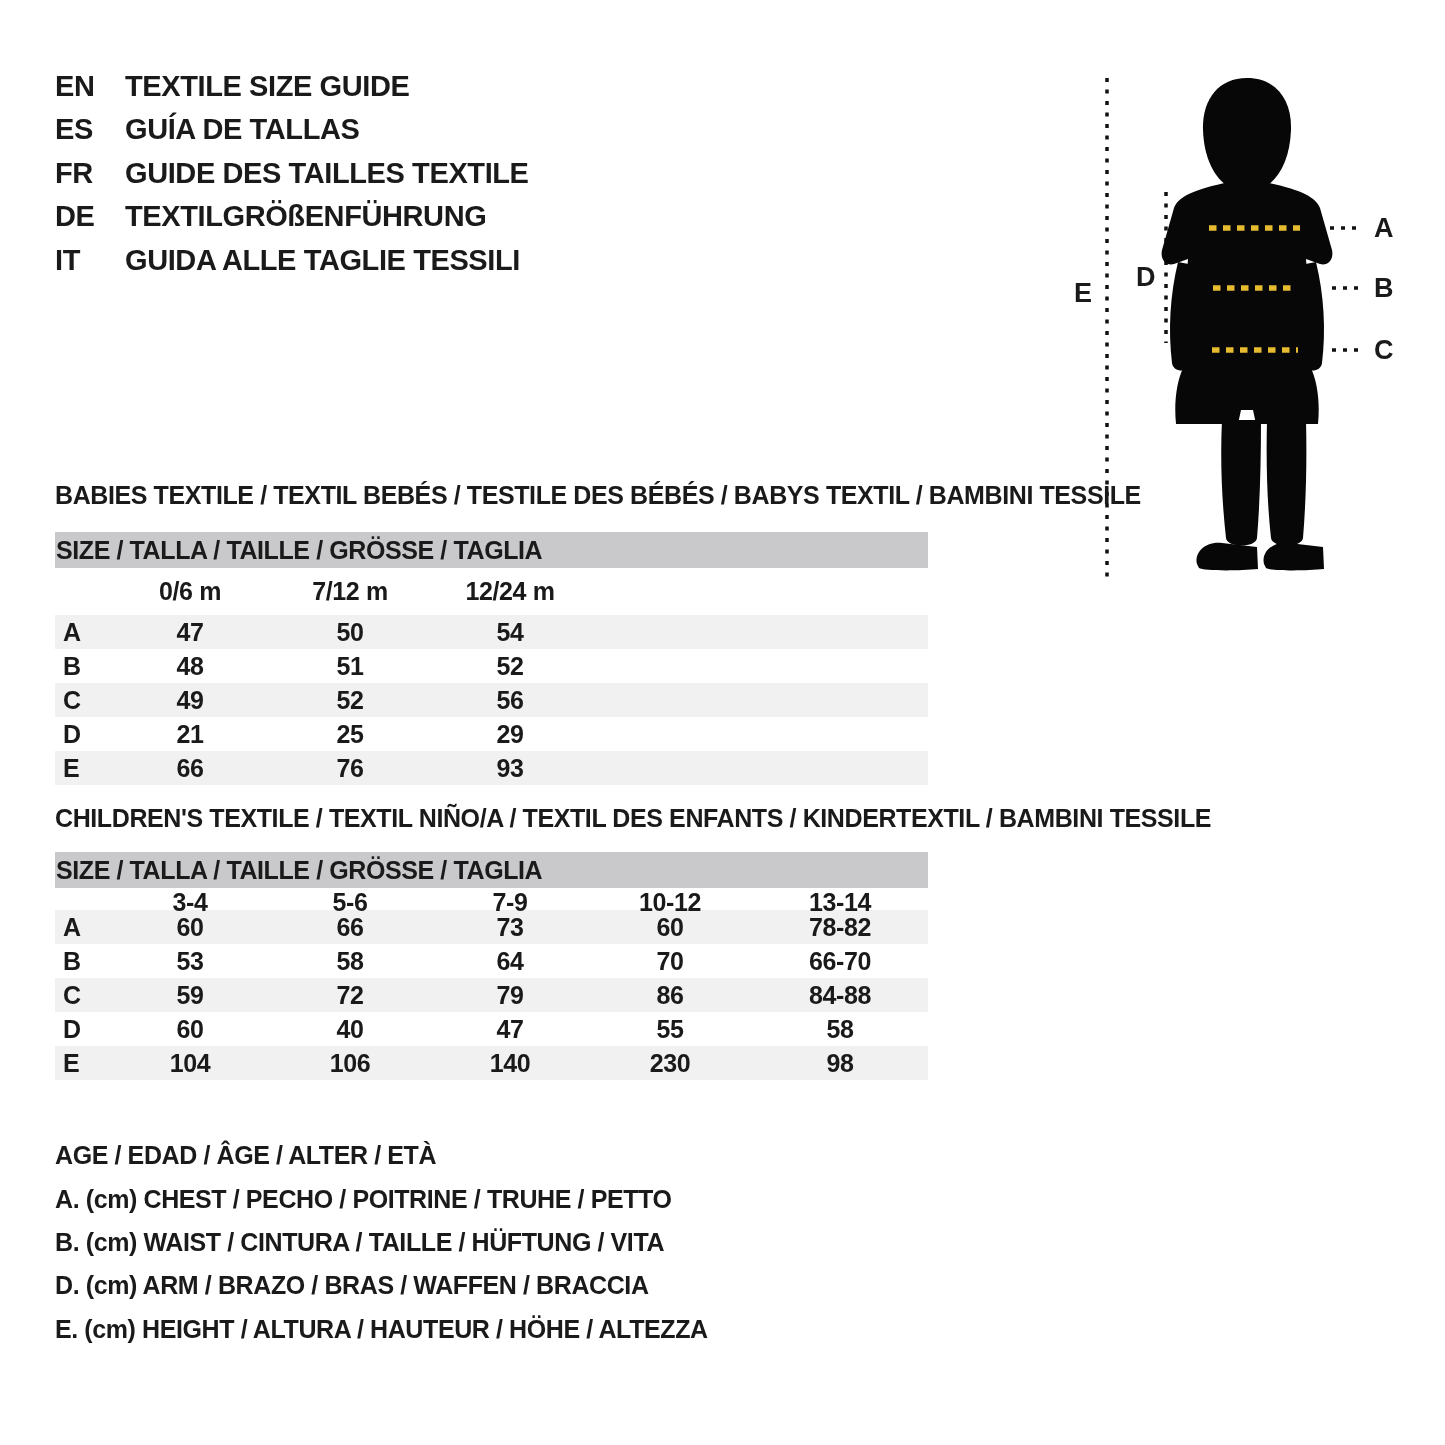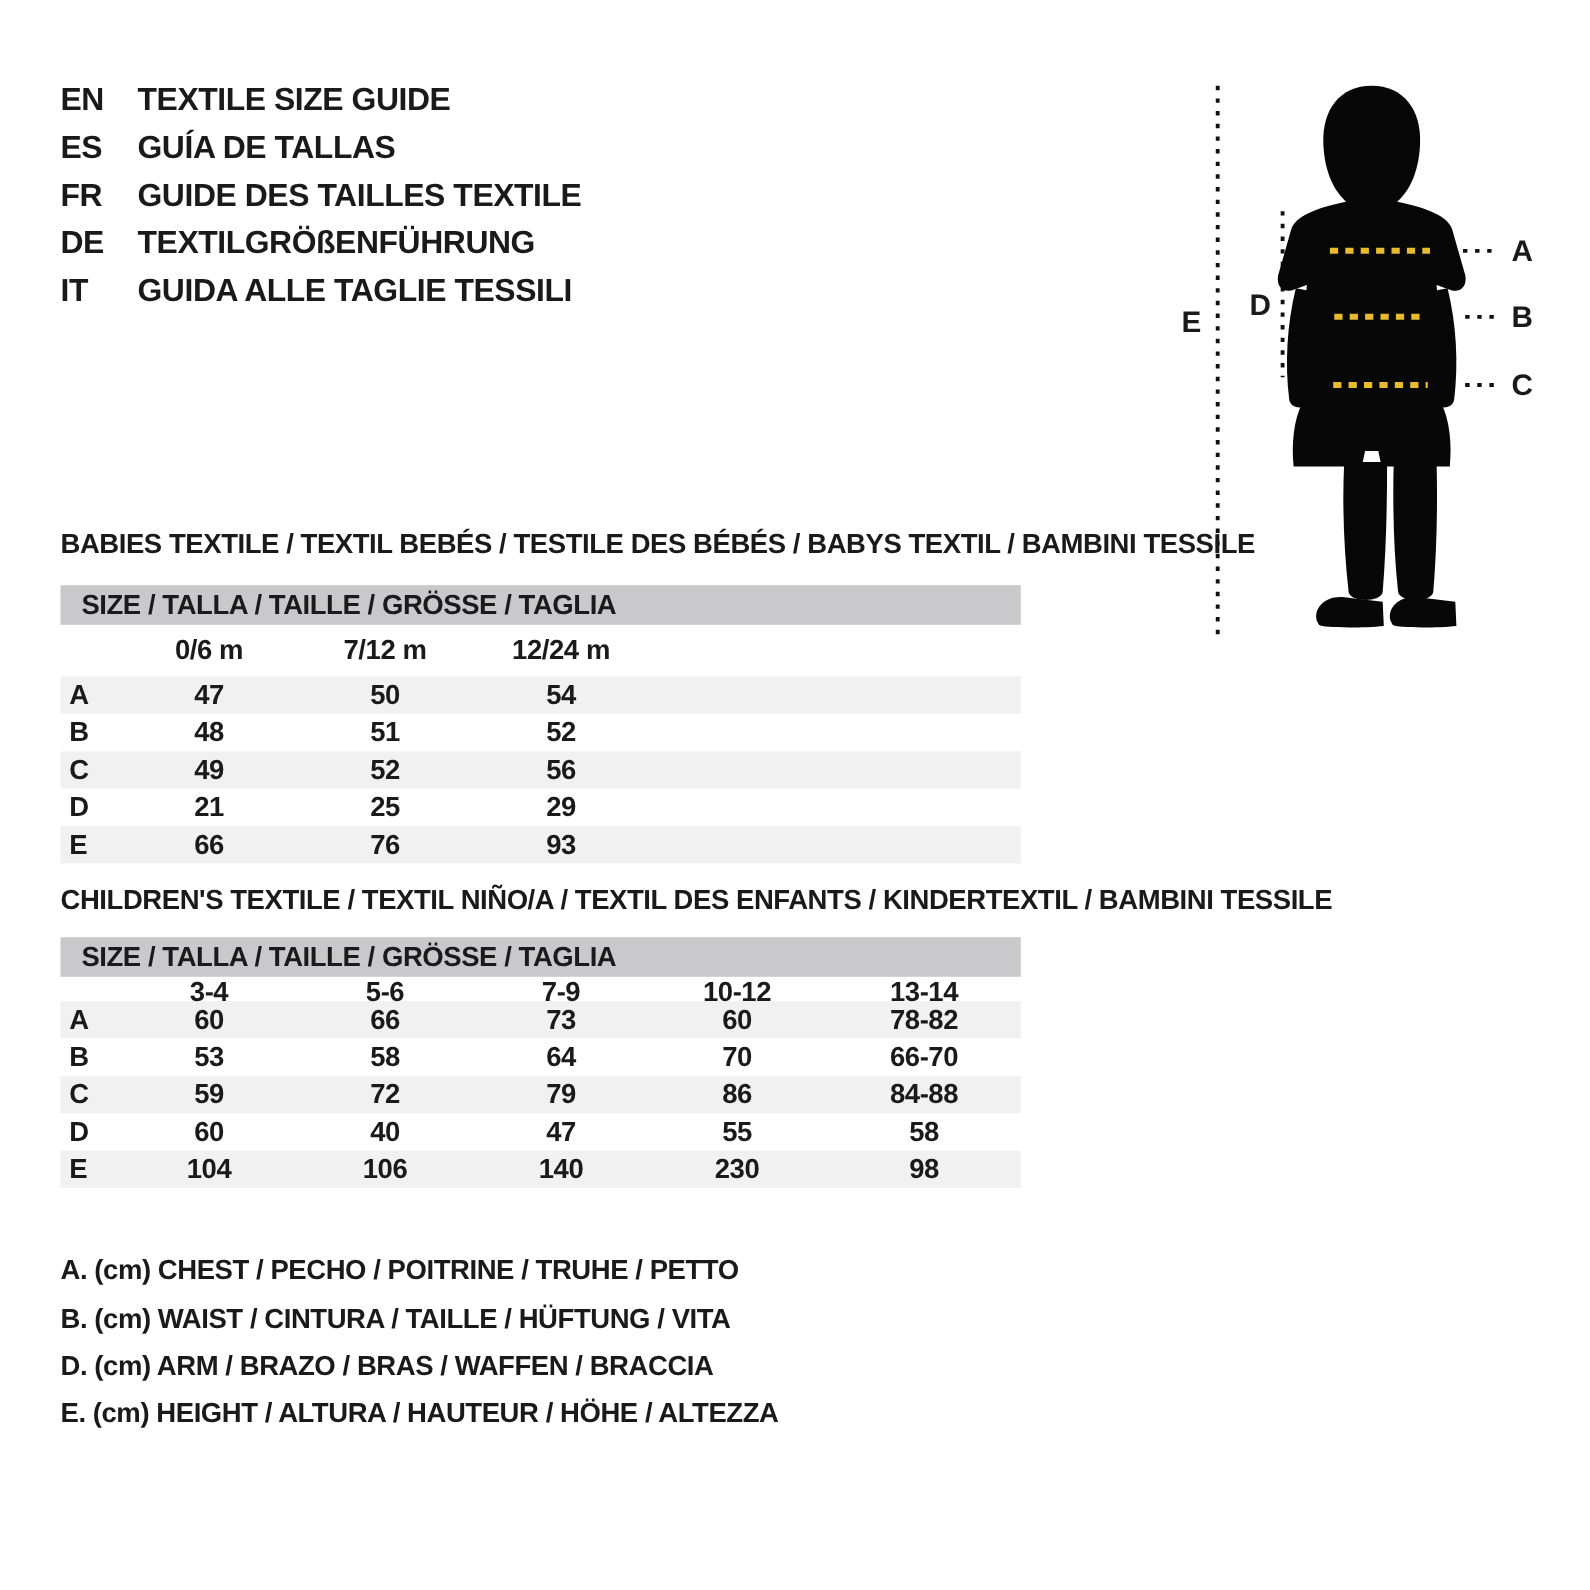--- a/index.html
+++ b/index.html
@@ -3,35 +3,35 @@
 <meta charset="utf-8">
 <style>
   html,body{margin:0;padding:0;}
   body{
     width:1445px;height:1445px;position:relative;background:#ffffff;
     font-family:"Liberation Sans","DejaVu Sans",sans-serif;
     color:#1a1a1a;font-weight:700;letter-spacing:-0.4px;overflow:hidden;
   }
   
   #lang-header{position:absolute;left:55px;top:70px;}
-  .lang-line{display:flex;align-items:center;height:43.4px;font-size:29px;}
+  .lang-line{display:flex;align-items:flex-start;height:43.4px;font-size:29px;}
   .lang-code{width:70px;flex:0 0 70px;}
   .lang-title{white-space:nowrap;}
 
   
   .section-title{position:absolute;left:55px;font-size:25px;white-space:nowrap;}
   #babies-title{top:481px;}
   #children-title{top:804px;}
 
   
   .table{position:absolute;left:55px;width:873px;}
   #babies-table{top:532px;}
   #children-table{top:852px;}
   .size-bar{height:36px;background:#c9c9cb;display:flex;align-items:center;
-    padding-left:19px;font-size:25px;box-sizing:border-box;}
+    padding-left:1px;font-size:25px;box-sizing:border-box;}
   .col-row,.trow{display:grid;align-items:center;font-size:25px;}
   .babies .col-row,.babies .trow{grid-template-columns:55px 160px 160px 160px 1fr;}
   .children .col-row,.children .trow{grid-template-columns:55px 160px 160px 160px 160px 180px 1fr;}
   .babies .col-row{height:47px;}
   .children .col-row{height:22px;}
   .trow{height:34px;}
   .trow.shade{background:#f1f1f1;}
   .cell{text-align:center;}
   .rlabel{text-align:left;padding-left:8px;}
 
@@ -197,17 +197,18 @@
         <div class="cell">104</div>
         <div class="cell">106</div>
         <div class="cell">140</div>
         <div class="cell">230</div>
         <div class="cell">98</div>
       </div>
     </div>
 </div>
 
 <div id="legend">
+  <div class="legend-line">AGE / EDAD / ÂGE / ALTER / ETÀ</div>
   <div class="legend-line">A. (cm) CHEST / PECHO / POITRINE / TRUHE / PETTO</div>
   <div class="legend-line">B. (cm) WAIST / CINTURA / TAILLE / HÜFTUNG / VITA</div>
   <div class="legend-line">D. (cm) ARM / BRAZO / BRAS / WAFFEN / BRACCIA</div>
   <div class="legend-line">E. (cm) HEIGHT / ALTURA / HAUTEUR / HÖHE / ALTEZZA</div>
 </div>
 
 </body></html>

